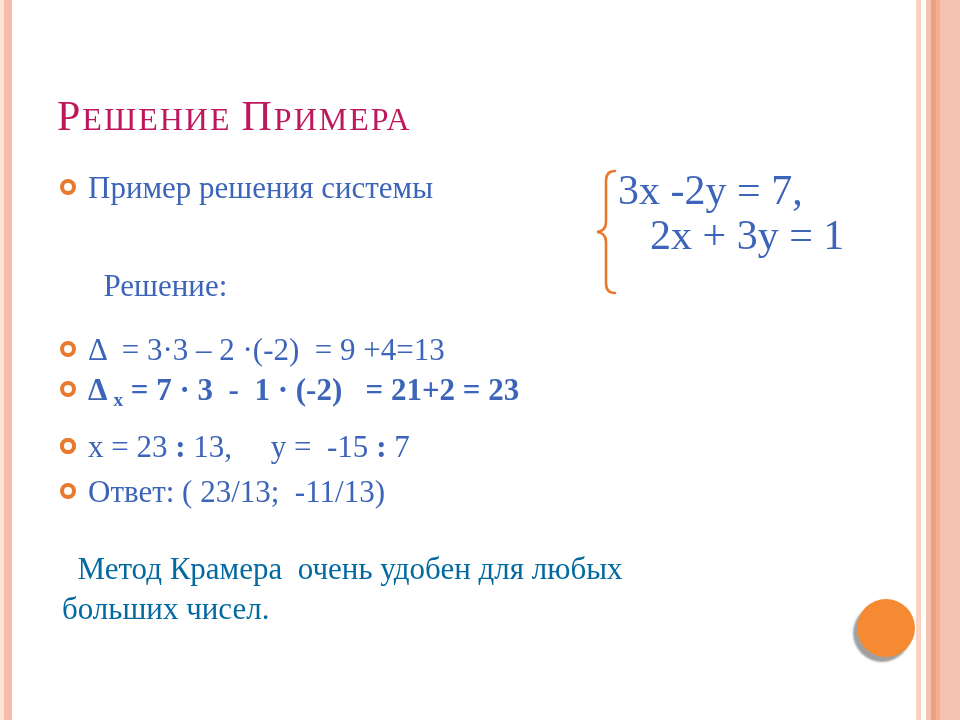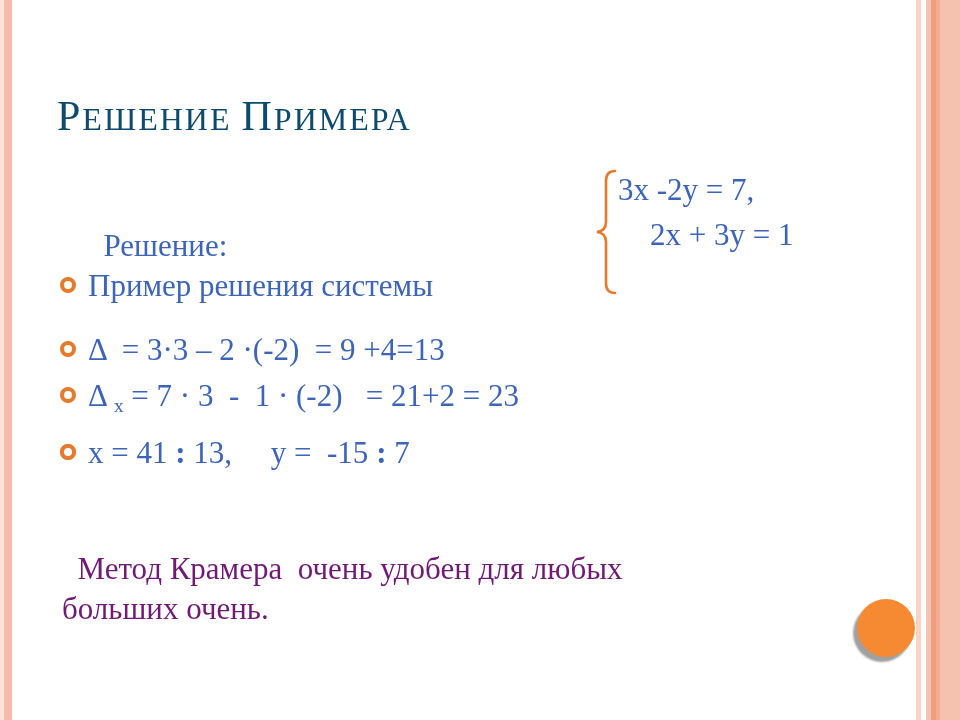--- a/index.html
+++ b/index.html
@@ -20,21 +20,21 @@
   .stripe-left-main   { left: 4px; width: 8px;  background: #F6BCAB; }
   .stripe-right-thin  { left: 916px; width: 5px;  background: #FBD3C3; }
   .stripe-right-band  { left: 926px; width: 34px; background: #F5C2B0; }
   .stripe-right-dark  { left: 931px; width: 5px;  background: #EF9E80; }
   .stripe-right-med   { left: 936px; width: 4px;  background: #F2AD94; }
 
   
   .title {
     position: absolute;
     left: 57px; top: 94px;
-    color: #0c4a6e;
+    color: #be185d;
     font-size: 32px;
     letter-spacing: 2px;
     line-height: 44px;
     white-space: pre;
   }
   .title .cap { font-size: 42px; }
 
   
   .content {
     position: absolute;
@@ -62,36 +62,36 @@
     vertical-align: -0.30em;
   }
   .row .bold { font-weight: 700; }
 
   
   .system { position: absolute; left: 594px; top: 166px; }
   .system .brace { position: absolute; left: 0; top: 2px; }
   .system .eq {
     position: absolute;
     left: 24px;
-    font-size: 31px;
+    font-size: 42px;
     line-height: 40px;
     color: #3C64B8;
     white-space: pre;
   }
   .system .eq1 { top: 4px; }
   .system .eq2 { top: 49px; margin-left: 32px; }
 
   
   .paragraph {
     position: absolute;
     left: 62px; top: 549px;
     width: 760px;
     font-size: 31px;
     line-height: 40px;
-    color: #701a75;
+    color: #0369a1;
     white-space: pre;
   }
 
   
   .orange-circle {
     position: absolute;
     left: 857px; top: 599px;
     width: 58px; height: 58px;
     border-radius: 50%;
     background: #F68A32;
@@ -106,33 +106,34 @@
   <div class="vstripe stripe-left-light"></div>
   <div class="vstripe stripe-left-main"></div>
   <div class="vstripe stripe-right-thin"></div>
   <div class="vstripe stripe-right-band"></div>
   <div class="vstripe stripe-right-dark"></div>
   <div class="vstripe stripe-right-med"></div>
 
   <div class="title" id="title"><span class="cap">Р</span><span>ЕШЕНИЕ </span><span class="cap">П</span><span>РИМЕРА</span></div>
 
   <div class="content" id="bullets">
+      <div class="row" style="margin-top: 0px;"><span class="ring"></span><span><span>Пример решения системы</span></span></div>
       <div class="row" style="margin-top: 58px;"><span><span>  Решение:</span></span></div>
-      <div class="row" style="margin-top: 0px;"><span class="ring"></span><span><span>Пример решения системы</span></span></div>
       <div class="row" style="margin-top: 24px;"><span class="ring"></span><span><span>Δ  = 3·3 – 2 ·(-2)  = 9 +4=13</span></span></div>
-      <div class="row" style="margin-top: 6px;"><span class="ring"></span><span><span>Δ </span><span class="sub">x</span><span> = 7 · 3  -  1 · (-2)   = 21+2 = 23</span></span></div>
+      <div class="row" style=" font-weight: bold;"><span class="ring"></span><span><span>Δ </span><span class="sub">x</span><span> = 7 · 3  -  1 · (-2)   = 21+2 = 23</span></span></div>
       <div class="row" style="margin-top: 7px;"><span class="ring"></span></div>
-      <div class="row" style="margin-top: 7px;"><span class="ring"></span><span><span>x = 41 </span><span class="bold">:</span><span> 13,     y =  -15 </span><span class="bold">:</span><span> 7</span></span></div>
+      <div class="row" style="margin-top: 7px;"><span class="ring"></span><span><span>x = 23 </span><span class="bold">:</span><span> 13,     y =  -15 </span><span class="bold">:</span><span> 7</span></span></div>
+      <div class="row" style="margin-top: 5px;"><span class="ring"></span><span><span>Ответ: ( 23/13;  -11/13)</span></span></div>
     </div>
 
   <div class="system">
     <svg class="brace" width="24" height="128" viewBox="0 0 24 128">
       <path d="M21 3 Q12 3 12 13 L12 54 Q12 63 3 64 Q12 65 12 74 L12 115 Q12 125 21 125" fill="none" stroke="#E87A2E" stroke-width="2.6" stroke-linecap="round"></path>
     </svg>
     <div class="eq eq1">3x -2y = 7,</div>
     <div class="eq eq2">2x + 3y = 1</div>
   </div>
 
-  <div class="paragraph" id="paragraph"><div>  Метод Крамера  очень удобен для любых</div><div>больших очень.</div></div>
+  <div class="paragraph" id="paragraph"><div>  Метод Крамера  очень удобен для любых</div><div>больших чисел.</div></div>
 
   <div class="orange-circle"></div>
 
 </div>
 
 </body></html>

